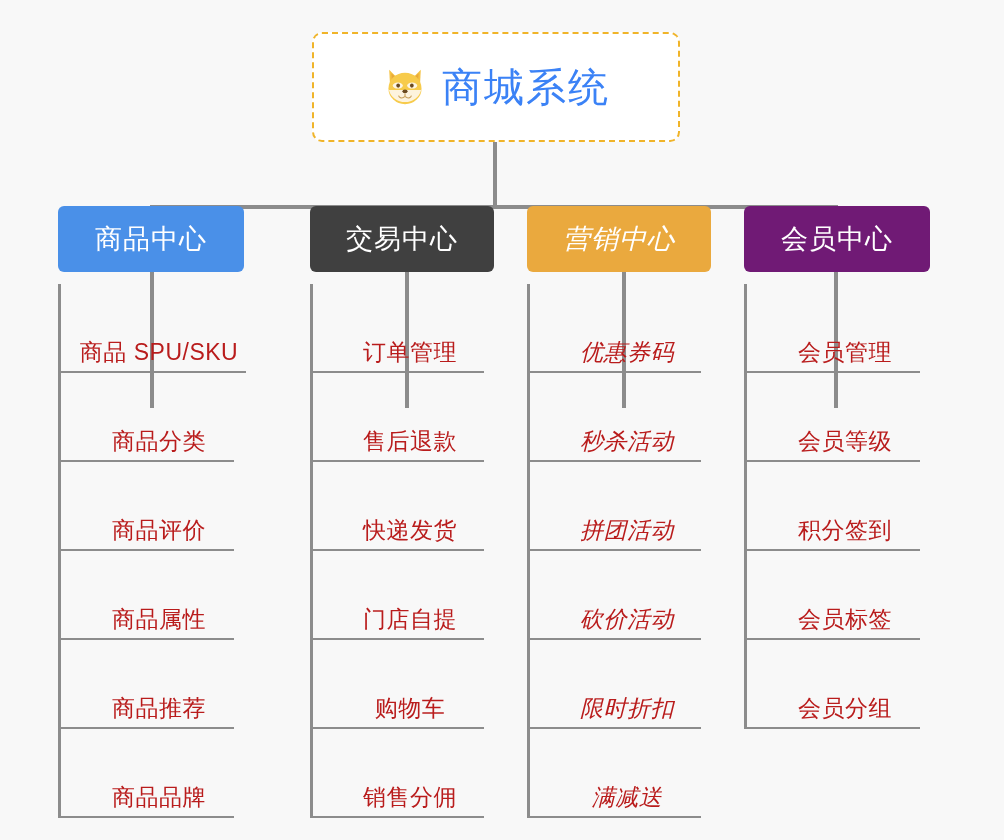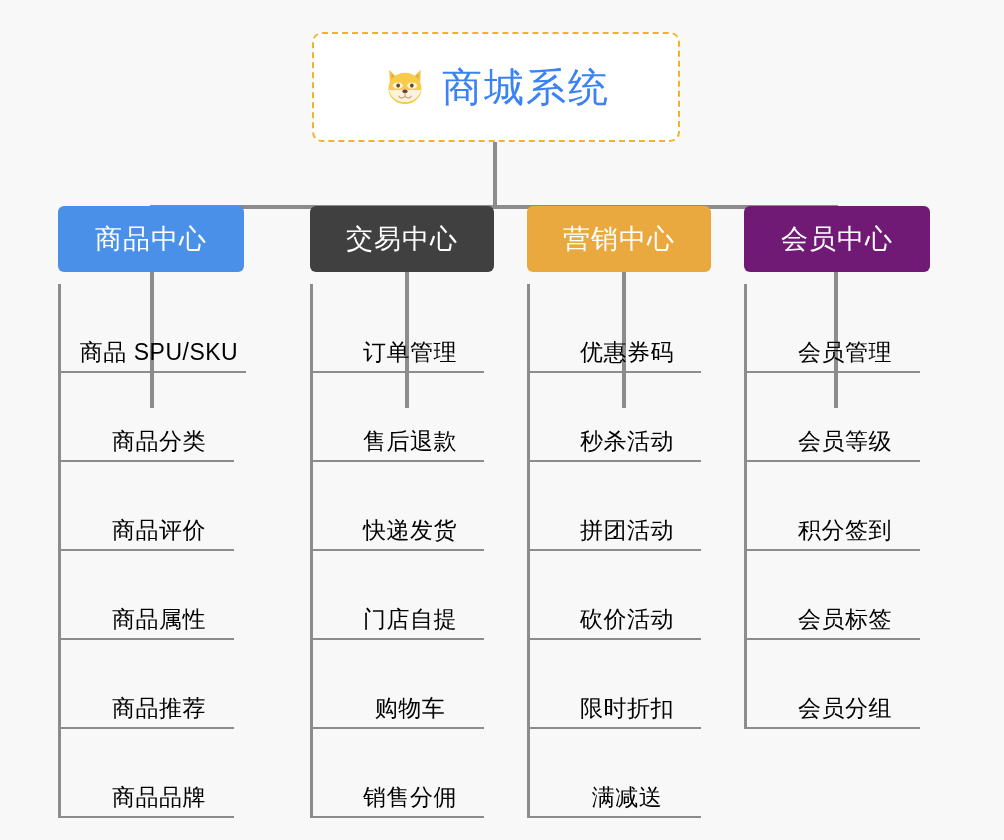--- a/index.html
+++ b/index.html
@@ -83,21 +83,21 @@
   .conn-drop.d2 { left: 622px; }
   .conn-drop.d3 { left: 834px; }
 
   
   .branch {
     position: absolute;
     top: 206px;
   }
   .branch.b0 { left: 58px;  width: 186px; }
   .branch.b1 { left: 310px; width: 184px; }
-  .branch.b2 { left: 527px; width: 184px; }
+  .branch.b2 { left: 527px; width: 184px; font-style: italic; }
   .branch.b3 { left: 744px; width: 186px; }
 
   .branch-header {
     height: 66px;
     border-radius: 6px;
     display: flex;
     align-items: center;
     justify-content: center;
     color: #ffffff;
     font-size: 27px;
@@ -126,21 +126,21 @@
     position: absolute;
     left: -13px;
     right: 10px;
     bottom: 0;
     height: 2px;
     background: #8c8c8c;
   }
   .leaf-item.wide::after { right: -2px; }
   .leaf-label {
     font-size: 23px;
-    color: #000000;
+    color: #b91c1c;
     letter-spacing: 0.5px;
     white-space: nowrap;
     line-height: 1.2;
   }
 </style>
 </head>
 <body>
 
 <div id="mindmap">
 

